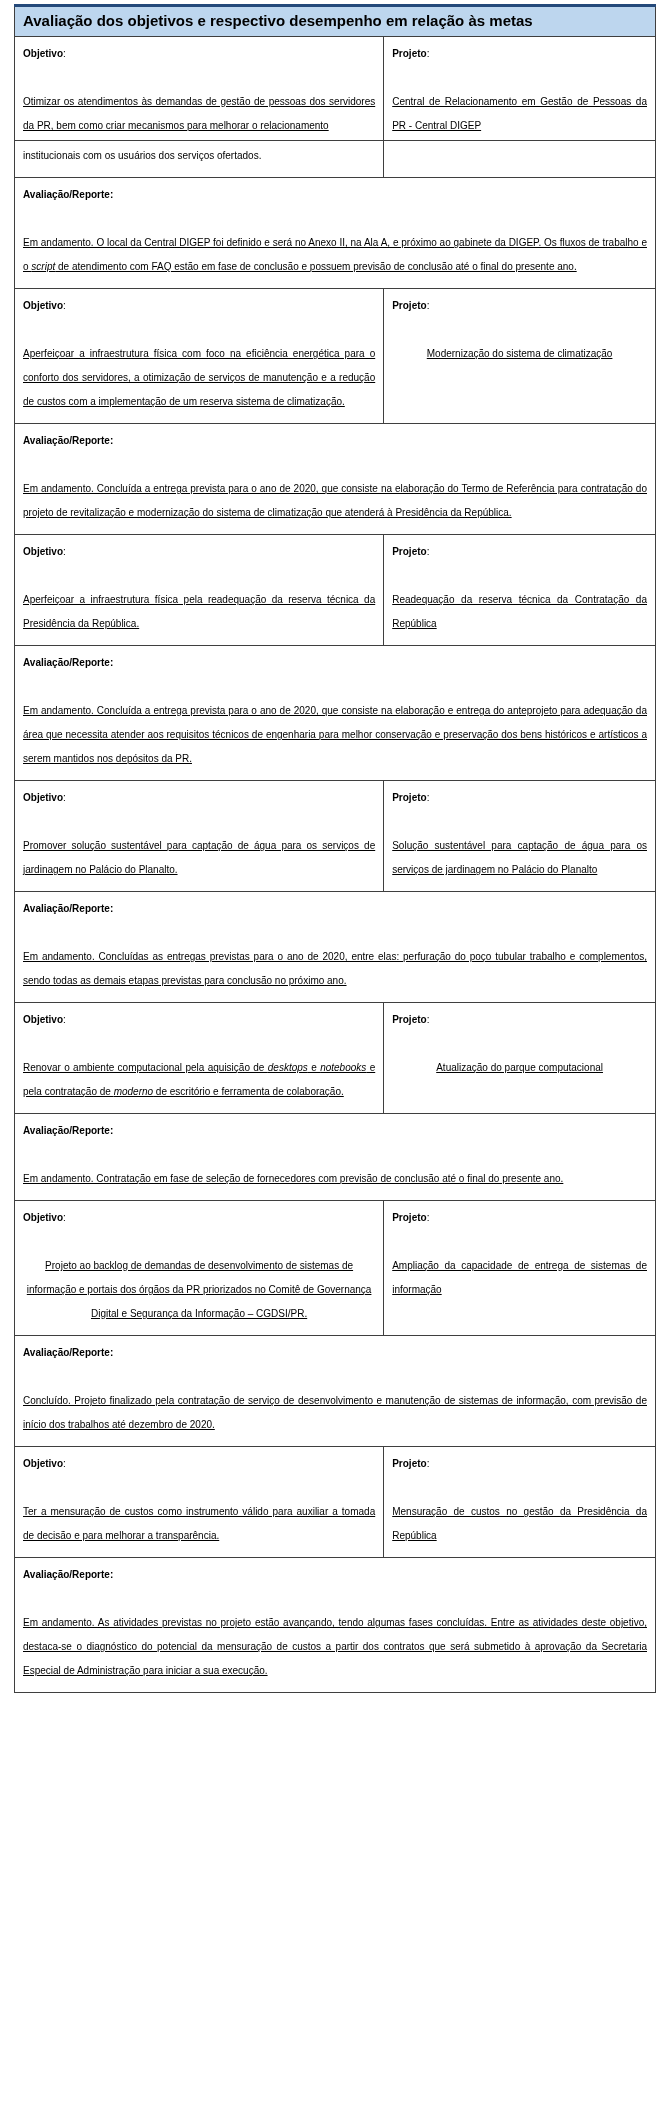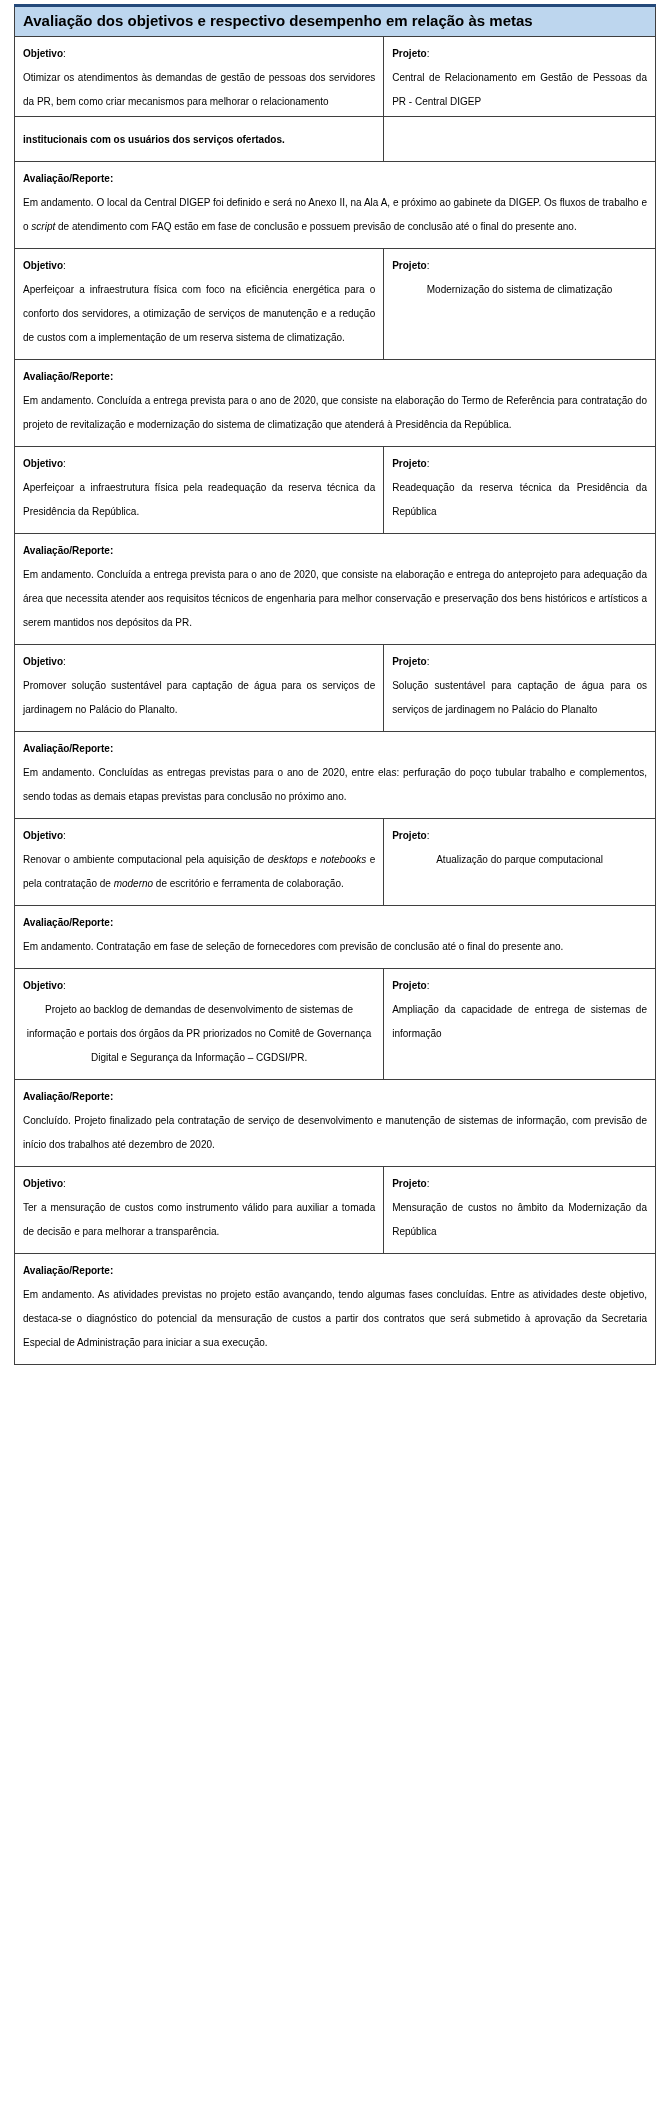--- a/index.html
+++ b/index.html
@@ -26,23 +26,23 @@
   }
   tr.hdr td {
     background: var(--header-bg, #bdd6ee);
     border-top: 3px solid var(--header-top, #24497a);
     font-weight: 700;
     font-size: 15px;
     padding: 2px 8px 3px 8px;
   }
   p { margin: 0; }
   .lbl { font-weight: 700; }
-  .bp { text-align: justify; }
+  .bp { margin-top: 24px; text-align: justify; text-decoration: underline; }
   .bp.ta-left { text-align: center; }
-  .cont { margin-top: 8px; text-align: justify; font-weight: bold; }
+  .cont { margin-top: 0; text-align: justify; }
   td.tb { padding-bottom: 2px; }   
   td.tt { padding-top: 3px; }      
 </style>
 </head>
 <body>
 
 <div class="page">
 <table class="report">
   <colgroup>
         <col style="width:57.6%">
@@ -94,21 +94,21 @@
     </td>
   </tr>
 
   <tr>
     <td>
       <p><span class="lbl">Objetivo</span><span>:</span></p>
       <p class="bp">Aperfeiçoar a infraestrutura física pela readequação da reserva técnica da Presidência da República.</p>
     </td>
     <td>
       <p><span class="lbl">Projeto</span><span>:</span></p>
-      <p class="bp">Readequação da reserva técnica da Presidência da República</p>
+      <p class="bp">Readequação da reserva técnica da Contratação da República</p>
     </td>
   </tr>
   <tr>
     <td colspan="2">
       <p class="lbl">Avaliação/Reporte:</p>
       <p class="bp">Em andamento. Concluída a entrega prevista para o ano de 2020, que consiste na elaboração e entrega do anteprojeto para adequação da área que necessita atender aos requisitos técnicos de engenharia para melhor conservação e preservação dos bens históricos e artísticos a serem mantidos nos depósitos da PR.</p>
     </td>
   </tr>
 
   <tr>
@@ -162,21 +162,21 @@
     </td>
   </tr>
 
   <tr>
     <td>
       <p><span class="lbl">Objetivo</span><span>:</span></p>
       <p class="bp">Ter a mensuração de custos como instrumento válido para auxiliar a tomada de decisão e para melhorar a transparência.</p>
     </td>
     <td>
       <p><span class="lbl">Projeto</span><span>:</span></p>
-      <p class="bp">Mensuração de custos no âmbito da Modernização da República</p>
+      <p class="bp">Mensuração de custos no gestão da Presidência da República</p>
     </td>
   </tr>
   <tr>
     <td colspan="2">
       <p class="lbl">Avaliação/Reporte:</p>
       <p class="bp">Em andamento. As atividades previstas no projeto estão avançando, tendo algumas fases concluídas. Entre as atividades deste objetivo, destaca-se o diagnóstico do potencial da mensuração de custos a partir dos contratos que será submetido à aprovação da Secretaria Especial de Administração para iniciar a sua execução.</p>
     </td>
   </tr>
 
 </tbody>

